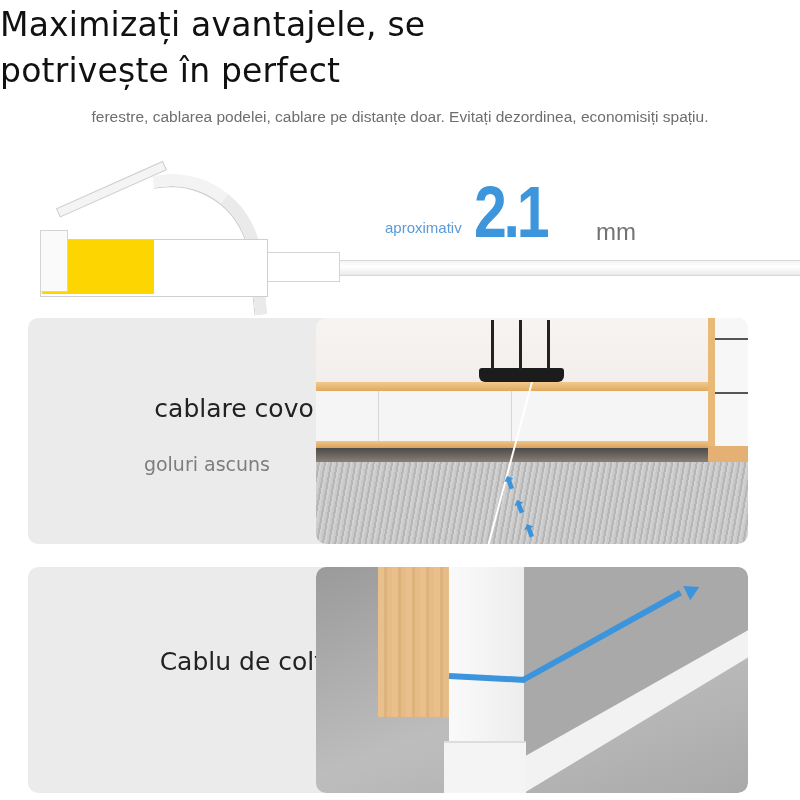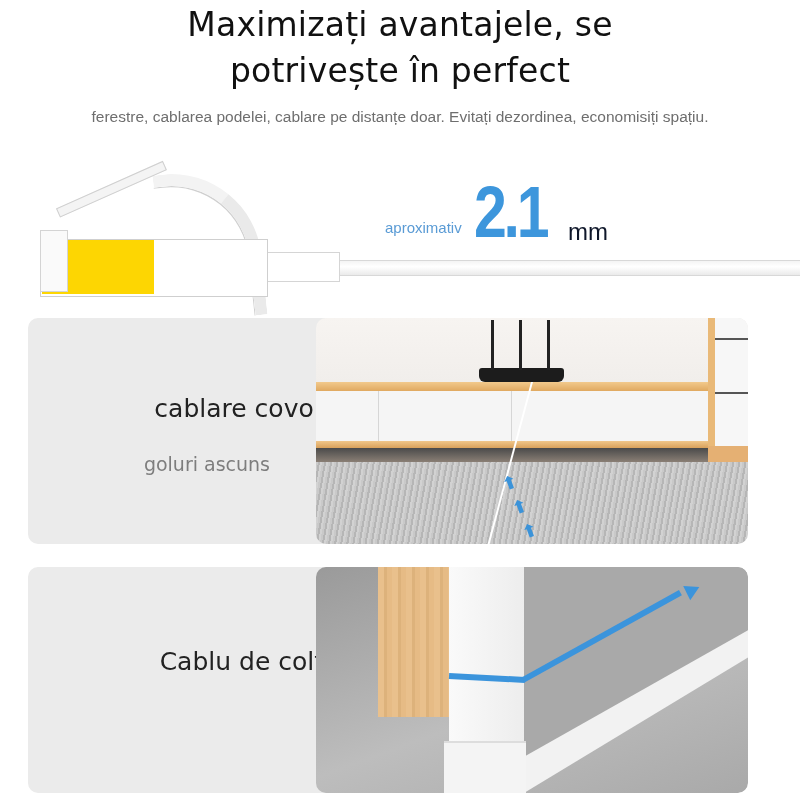--- a/index.html
+++ b/index.html
@@ -1,18 +1,18 @@
 <!DOCTYPE html>
 <html><head>
 <meta charset="utf-8">
 <style>
   html, body { margin: 0; padding: 0; }
   body { width: 800px; height: 800px; background: #ffffff; position: relative; overflow: hidden;
          font-family: "DejaVu Sans", sans-serif; }
-  .title { position: absolute; left: 0; width: 800px; top: 2px; text-align: center;
+  .title { position: absolute; left: 0; width: 800px; top: 2px; 
            font-family: "DejaVu Sans", sans-serif; font-size: 33px; line-height: 46px; color: #111; font-weight: 400;
            letter-spacing: 0.2px; }
   .title span { display: block; }
   .desc { position: absolute; left: 0; width: 800px; top: 105px; text-align: center;
           font-family: "Liberation Sans", sans-serif; font-size: 15.5px; line-height: 24px; color: #6e6e6e; }
   .desc span { display: block; }
 
   
   .hero { position: absolute; left: 0; top: 160px; width: 719px; height: 150px; }
   .cable { position: absolute; left: 220px; top: 100px; width: 590px; height: 14px;
@@ -28,21 +28,21 @@
              box-shadow: inset -1px 1px 0 #d0d0d0; transform: rotate(-6deg); box-sizing: border-box; }
   .latch { position: absolute; left: 58px; top: 48px; width: 115px; height: 8px; background: #f4f4f4;
            border: 1px solid #cfcfcf; transform: rotate(-24deg); transform-origin: left center; }
   .latch-foot { position: absolute; left: 40px; top: 70px; width: 26px; height: 60px; background: #fafafa;
                 border: 1px solid #d4d4d4; }
 
   .approx { position: absolute; left: 385px; top: 59px; font-family: "Liberation Sans", sans-serif; font-size: 15px;
             color: #5a9bd5; }
   .big { position: absolute; left: 474px; top: 12px; font-family: "Liberation Sans", sans-serif; font-weight: bold;
          font-size: 72px; line-height: 80px; color: #3d96dc; letter-spacing: -4px; transform: scaleX(0.82); transform-origin: left; }
-  .unit { position: absolute; left: 568px; top: 58px; font-family: "Liberation Sans", sans-serif; font-size: 24px; color: #0f172a; }
+  .unit { position: absolute; left: 596px; top: 58px; font-family: "Liberation Sans", sans-serif; font-size: 24px; color: #737373; }
 
   
   .card { position: absolute; left: 28px; width: 720px; height: 226px; background: #ebebeb; border-radius: 10px; overflow: hidden; }
   .card1 { top: 318px; }
   .card2 { top: 567px; }
   .card-text { position: absolute; left: 0; width: 288px; top: 0; height: 100%; }
   .card-title { position: absolute; right: 20px; font-family: "DejaVu Sans", sans-serif; font-size: 25px; color: #222; white-space: nowrap; }
   .card-sub { position: absolute; right: 46px; font-family: "DejaVu Sans", sans-serif; font-size: 19px; color: #7d7d7d; white-space: nowrap; }
   .card1 .card-title { top: 76px; right: -8px; }
   .card1 .card-sub { top: 135px; right: 46px; }

